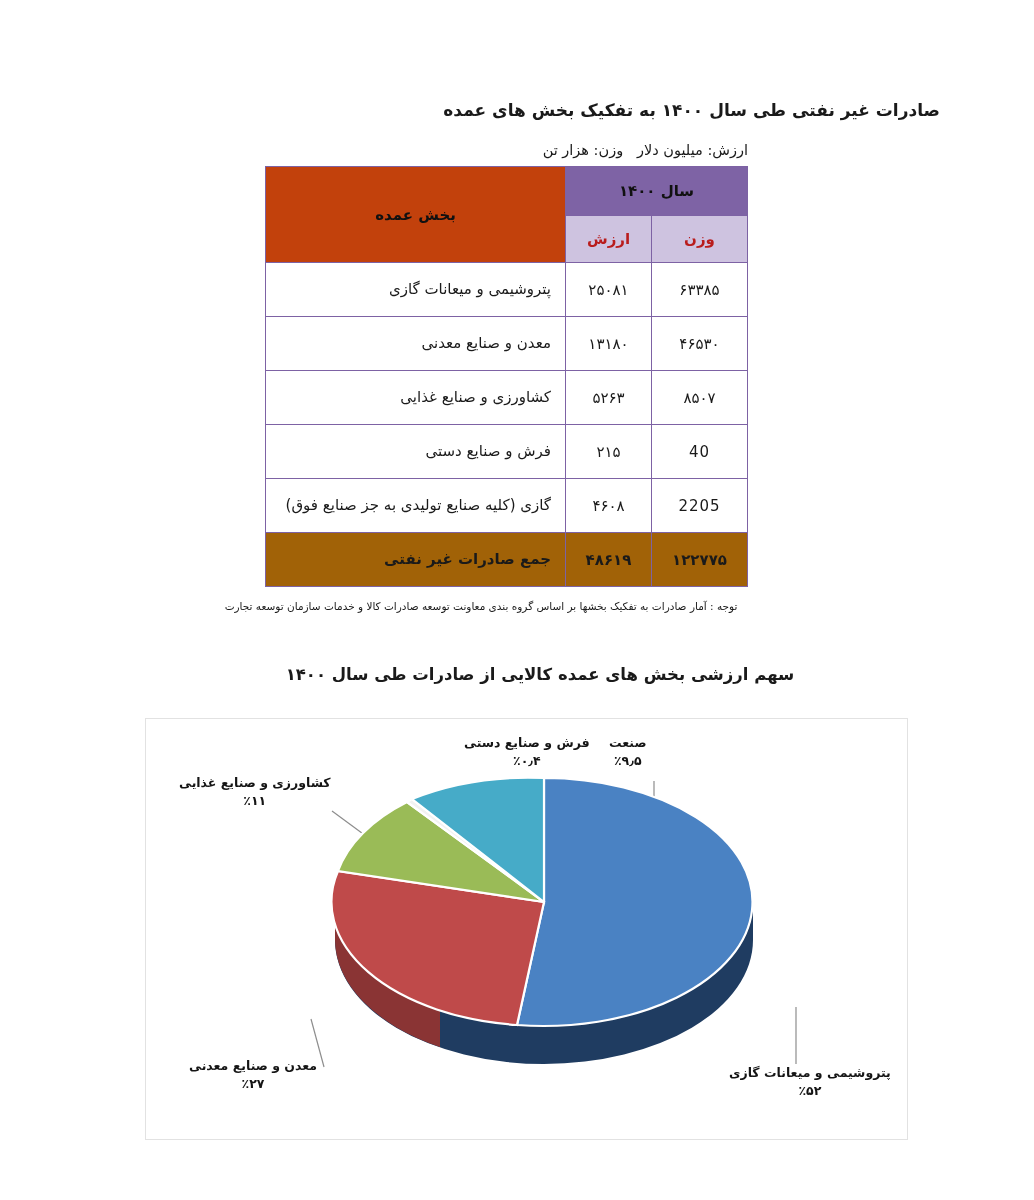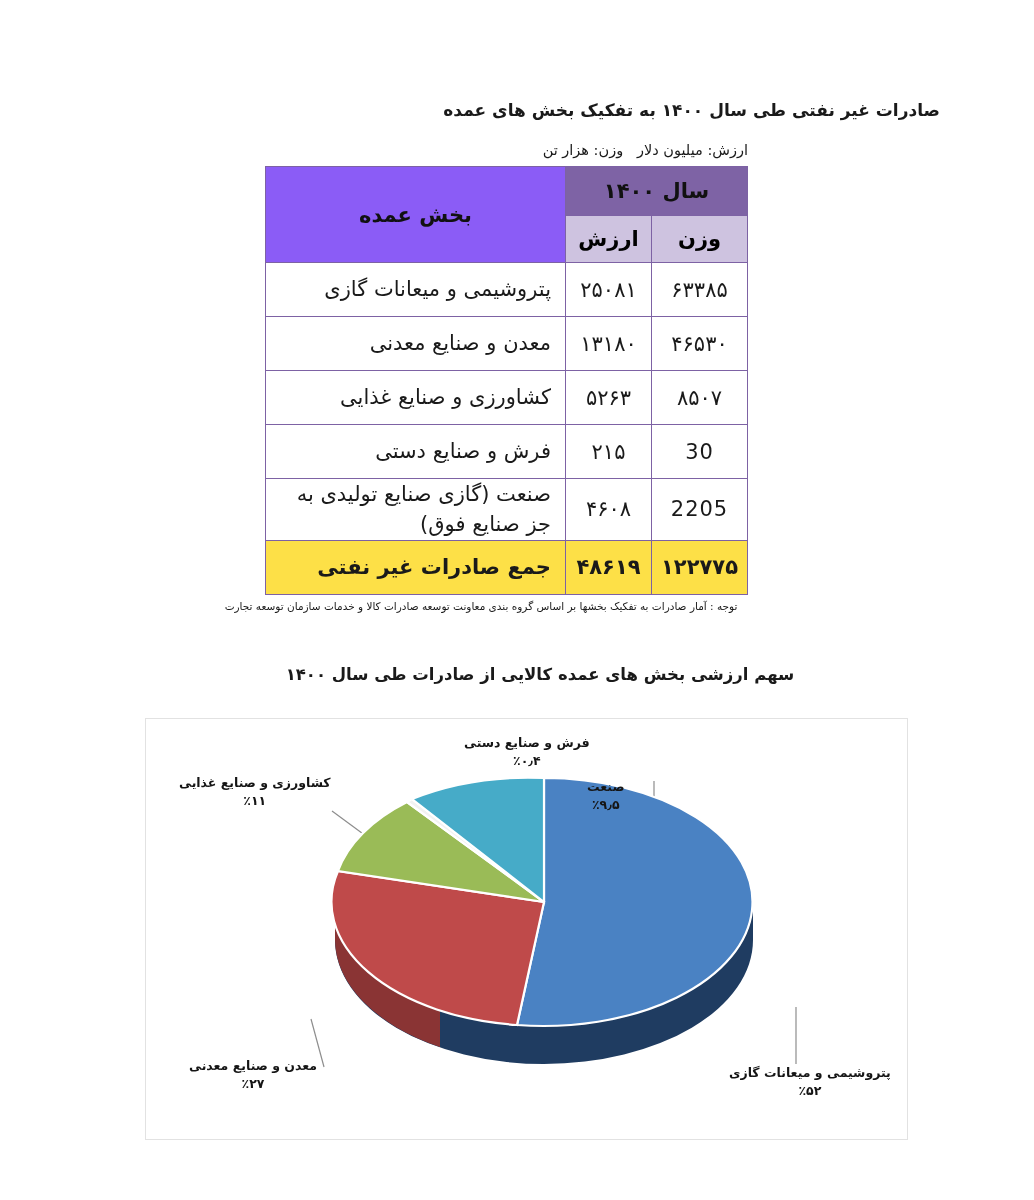--- a/index.html
+++ b/index.html
@@ -42,43 +42,43 @@
     top: 166px;
     right: 286px;
     border-collapse: collapse;
     direction: rtl;
     table-layout: fixed;
   }
   .export-table td, .export-table th {
     border: 1.3px solid #7d62a4;
     padding: 0;
     vertical-align: middle;
-    font-size: 21px;
+    font-size: 15px;
     font-weight: bold;
   }
   .col-sector { width: 300px; }
   .col-value  { width: 86px; }
   .col-weight { width: 96px; }
 
   .hdr-main {
     background: #7e63a5;
     color: #111111;
     height: 48px;
     text-align: center;
     font-size: 15.5px;
   }
   .hdr-sector {
-    background: #8b5cf6;
+    background: #c2410c;
     color: #111111;
     text-align: center;
     font-size: 15.5px;
   }
   .hdr-sub {
     background: #cec3e0;
-    color: #000000;
+    color: #b91c1c;
     height: 46px;
     text-align: center;
     font-size: 15.5px;
   }
   .body-row td {
     height: 53px;
     background: #ffffff;
     font-weight: normal;
   }
   .cell-sector {
@@ -86,21 +86,21 @@
     padding-right: 14px !important;
     font-size: 15px;
     line-height: 1.45;
   }
   .cell-num {
     text-align: center;
     font-size: 15px;
     letter-spacing: 1px;
   }
   .total-row td {
-    background: #fde047;
+    background: #a16207;
     height: 53px;
     font-weight: bold;
   }
   .total-row .cell-sector { font-weight: bold; }
   .total-row .cell-num { font-weight: bold; }
 
   .table-note {
     position: absolute;
     top: 600px;
     left: 0;
@@ -143,21 +143,21 @@
     position: absolute;
     font-size: 12.5px;
     font-weight: bold;
     direction: rtl;
     line-height: 1.45;
     white-space: nowrap;
     color: #151515;
   }
   .pie-label .pct { display: block; }
 
-  .lbl-sanat     { left: 441px; top: 15px;  text-align: center; margin-top: 44px; }
+  .lbl-sanat     { left: 463px; top: 15px;  text-align: center; }
   .lbl-farsh     { left: 318px; top: 15px;  text-align: center; }
   .lbl-keshavarz { left: 33px;  top: 55px;  text-align: center; }
   .lbl-madan     { left: 43px;  top: 338px; text-align: center; }
   .lbl-petro     { left: 583px; top: 345px; text-align: center; }
 </style>
 </head>
 <body>
 
 <div class="table-title">صادرات غیر نفتی طی سال ۱۴۰۰ به تفکیک بخش های عمده</div>
 
@@ -188,28 +188,28 @@
       <td class="cell-num">۴۶۵۳۰</td>
       <td class="cell-num">۱۳۱۸۰</td>
       <td class="cell-sector">معدن و صنایع معدنی</td>
     </tr>
     <tr class="body-row">
       <td class="cell-num">۸۵۰۷</td>
       <td class="cell-num">۵۲۶۳</td>
       <td class="cell-sector">کشاورزی و صنایع غذایی</td>
     </tr>
     <tr class="body-row">
-      <td class="cell-num">30</td>
+      <td class="cell-num">40</td>
       <td class="cell-num">۲۱۵</td>
       <td class="cell-sector">فرش و صنایع دستی</td>
     </tr>
     <tr class="body-row">
       <td class="cell-num">2205</td>
       <td class="cell-num">۴۶۰۸</td>
-      <td class="cell-sector">صنعت (گازی صنایع تولیدی به جز صنایع فوق)</td>
+      <td class="cell-sector">گازی (کلیه صنایع تولیدی به جز صنایع فوق)</td>
     </tr>
 
     <tr class="total-row">
       <td class="cell-num">۱۲۲۷۷۵</td>
       <td class="cell-num">۴۸۶۱۹</td>
       <td class="cell-sector">جمع صادرات غیر نفتی</td>
     </tr>
   </tbody>
 </table>
 

